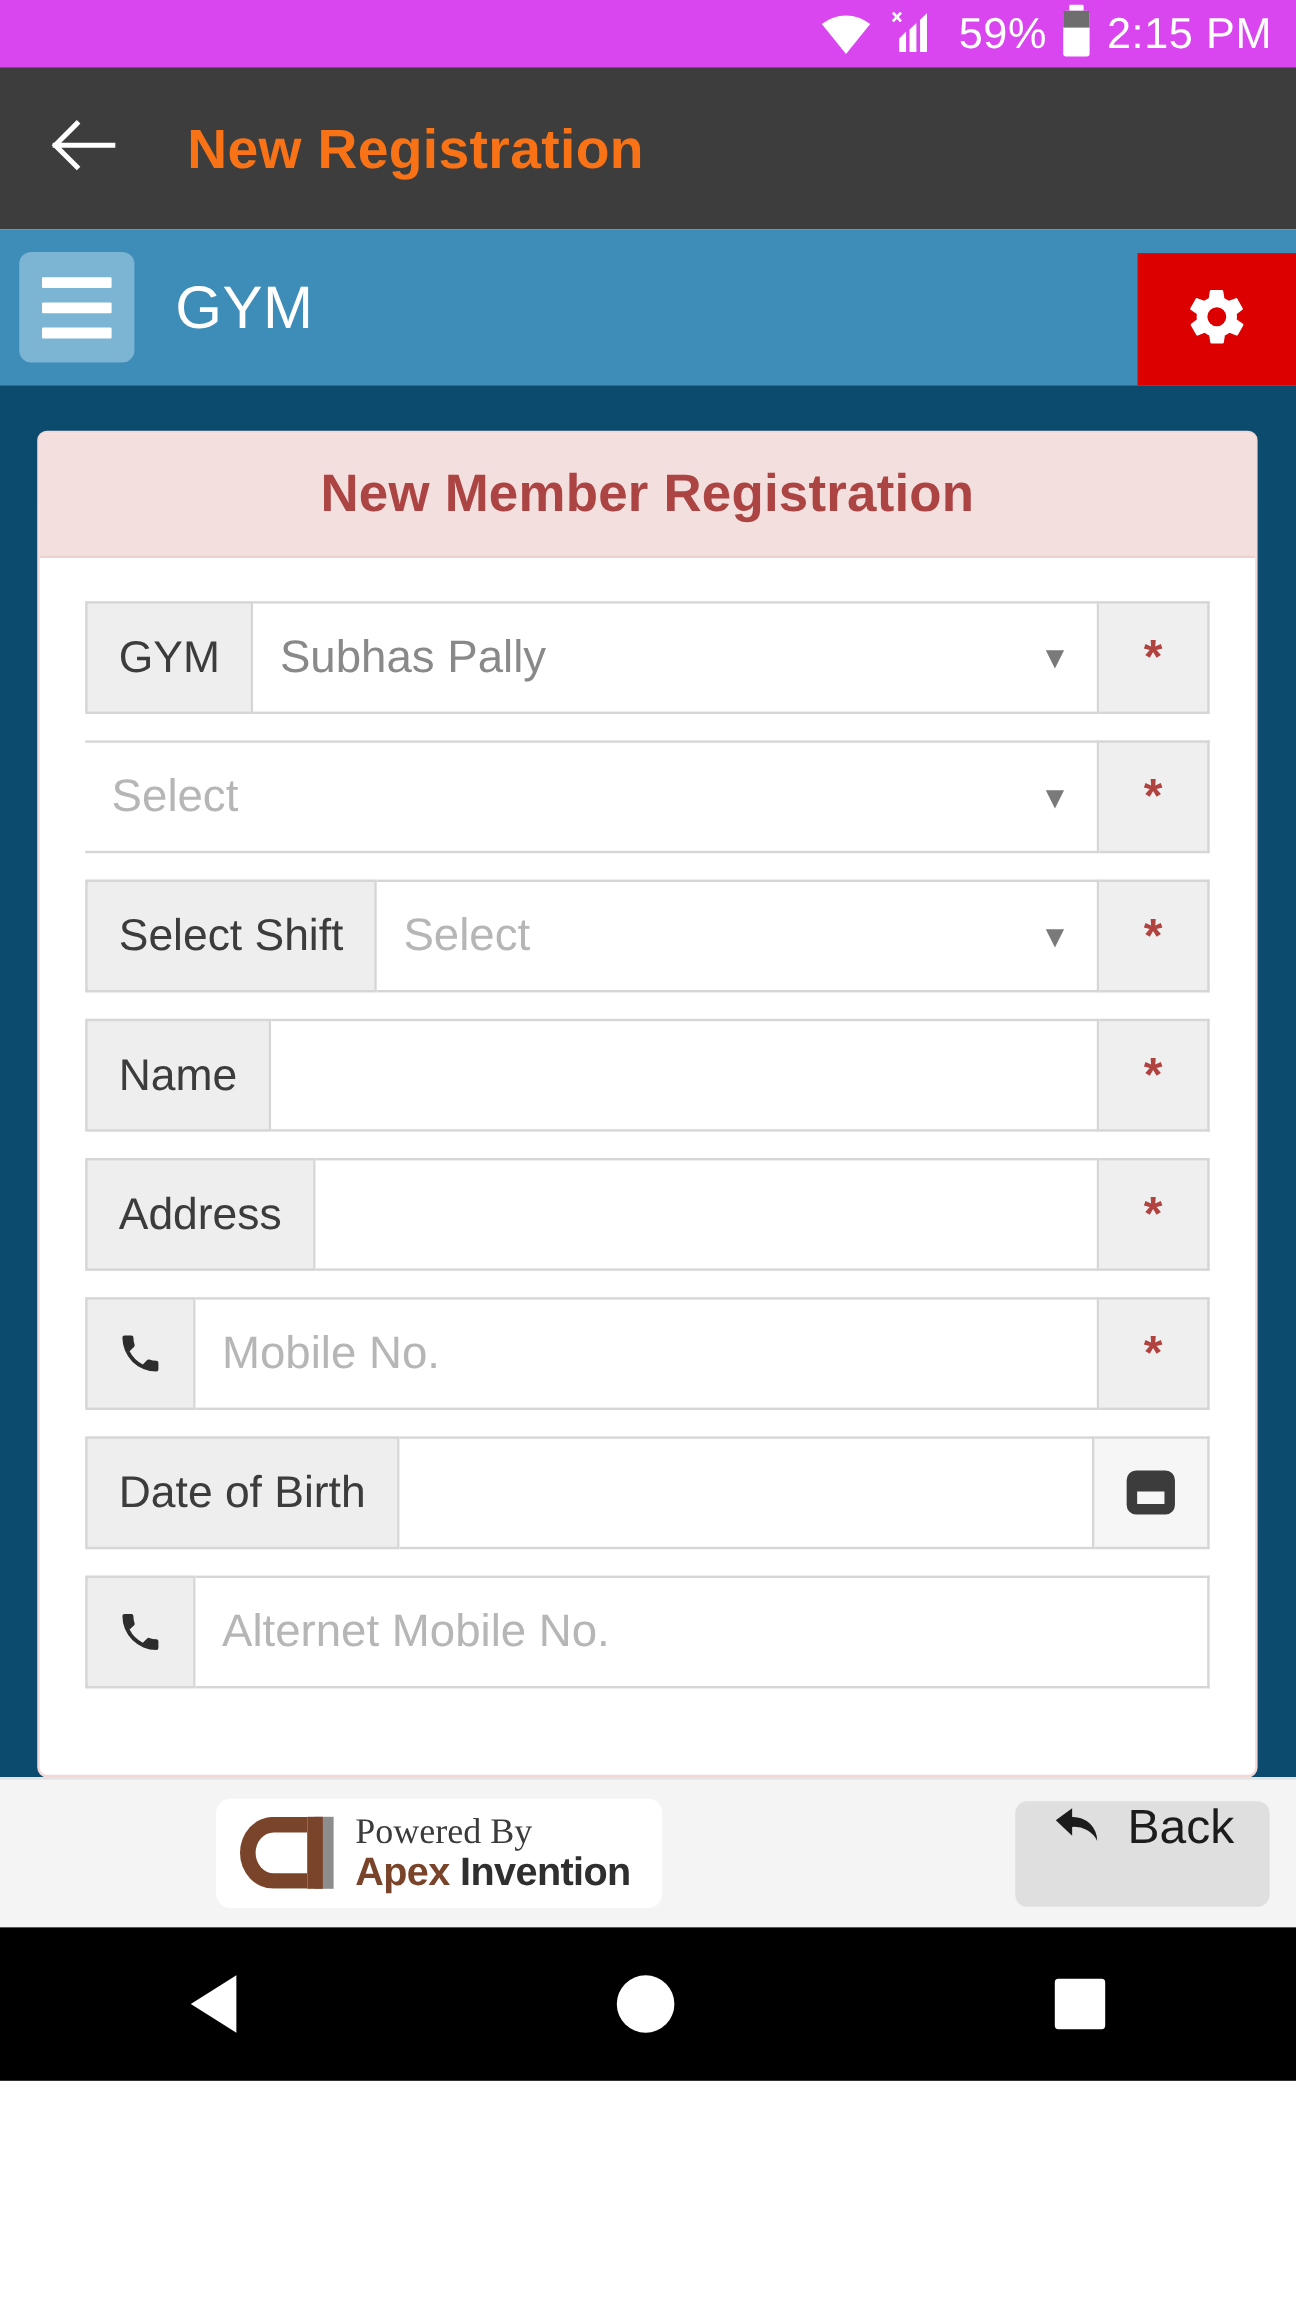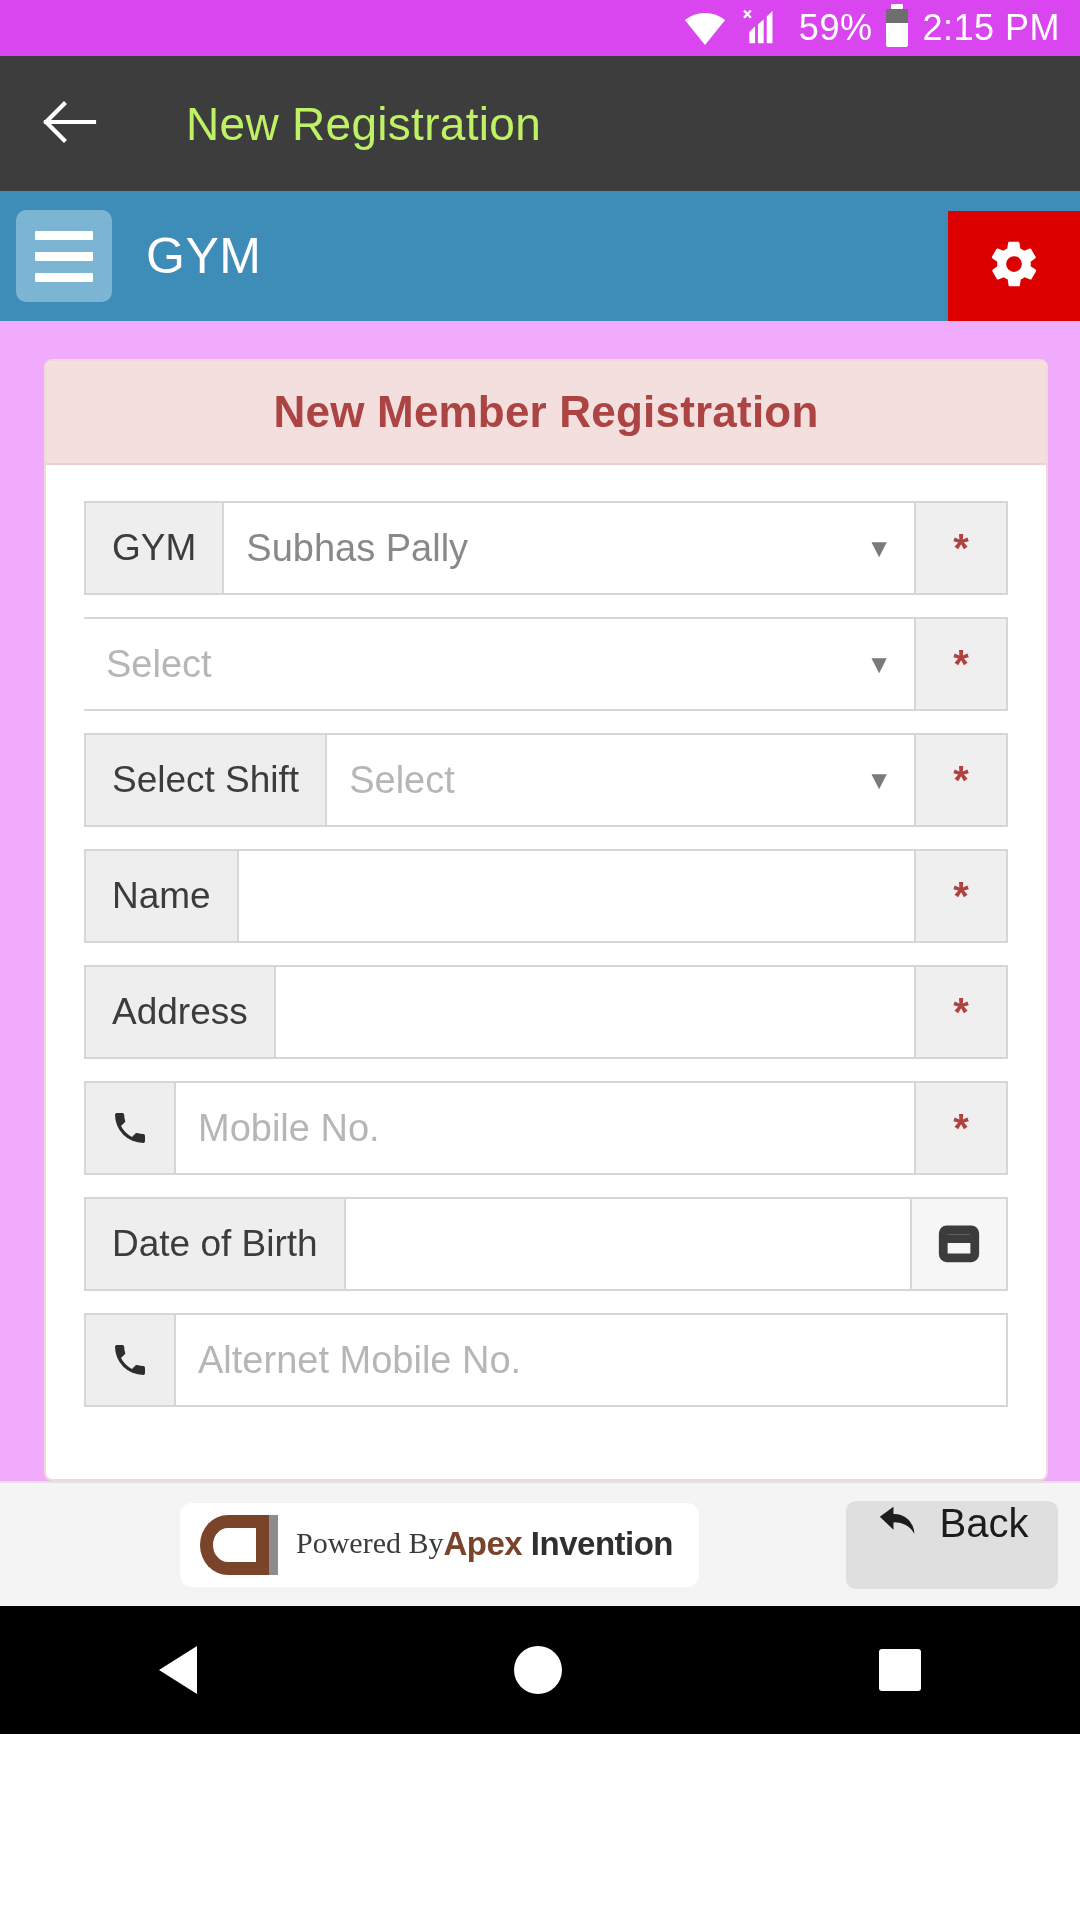--- a/index.html
+++ b/index.html
@@ -28,21 +28,21 @@
   .battery .cap{
     position:absolute; top:0; left:0; right:0; height:38%;
     background:#6e6e6e;
   }
 
   
   .appbar{
     height:135px; background:#3d3d3d; display:flex; align-items:center;
     padding-left:42px; gap:58px;
   }
-  .appbar-title{ color:#bef264; font-size:46px; font-weight:400; letter-spacing:.3px;margin-left:30px; }
+  .appbar-title{ color:#f97316; font-size:46px; font-weight:700; letter-spacing:.3px; }
 
   
   .bluebar{
     height:130px; background:#3e8cb8; display:flex; align-items:center;
     position:relative; padding-left:16px;
   }
   .hamburger{
     width:96px; height:92px; background:#7cb4d4; border-radius:10px;
     display:flex; flex-direction:column; justify-content:center; align-items:center;
     gap:12px; flex:0 0 auto;
@@ -50,22 +50,22 @@
   .hamburger span{ display:block; width:58px; height:9px; background:#ffffff; border-radius:1px; }
   .gym-title{ color:#ffffff; font-size:50px; font-weight:400; margin-left:34px; letter-spacing:.5px; }
   .gear-btn{
     position:absolute; right:0; top:20px; width:132px; height:110px;
     background:#dd0000; display:flex; align-items:center; justify-content:center;
   }
   .gear-btn svg{ width:54px; height:54px; fill:#ffffff; }
 
   
   .content{
-    background:#f0abfc; height:1160px; position:relative; overflow:hidden;
-    padding:38px 32px 0 44px;
+    background:#0c4a6e; height:1160px; position:relative; overflow:hidden;
+    padding:38px 32px 0 31px;
   }
   .card{
     border:2px solid #f3d8d8; border-radius:8px; background:#ffffff;
     height:100%;
   }
   .card-header{
     background:#f4dfdf; border-bottom:2px solid #eccfcf;
     border-radius:6px 6px 0 0;
     height:104px; display:flex; align-items:center; justify-content:center;
   }
@@ -114,21 +114,21 @@
   .logo-mark{ display:flex; align-items:flex-end; gap:6px; }
   .logo-a{
     width:56px; height:60px; border:13px solid #7a442a; border-radius:50% 0 0 50%;
     border-right:none; position:relative;
   }
   .logo-a::after{
     content:""; position:absolute; right:-13px; top:-13px; bottom:-13px;
     width:13px; background:#7a442a;
   }
   .logo-bar{ width:16px; height:60px; background:#8d8d8d; }
-  .logo-text{ display:flex; flex-direction:row; line-height:1.05;justify-content:center; }
+  .logo-text{ display:flex; flex-direction:column; line-height:1.05;justify-content:center; }
   .logo-l1{ font-family:"Liberation Serif", serif; font-size:30px; color:#3b3b3b; }
   .logo-l2{ font-size:33px; font-weight:700; letter-spacing:-.5px; }
   .logo-apex{ color:#7a442a; }
   .logo-inv{ color:#2f2f2f; }
   .back-btn{
     background:#dfdfdf; border-radius:10px; height:88px; min-width:212px;
     display:flex; align-items:flex-start; justify-content:center; gap:20px;
     padding:0 26px;
   }
   .back-btn svg{ width:44px; height:40px; fill:#1c1c1c; }

